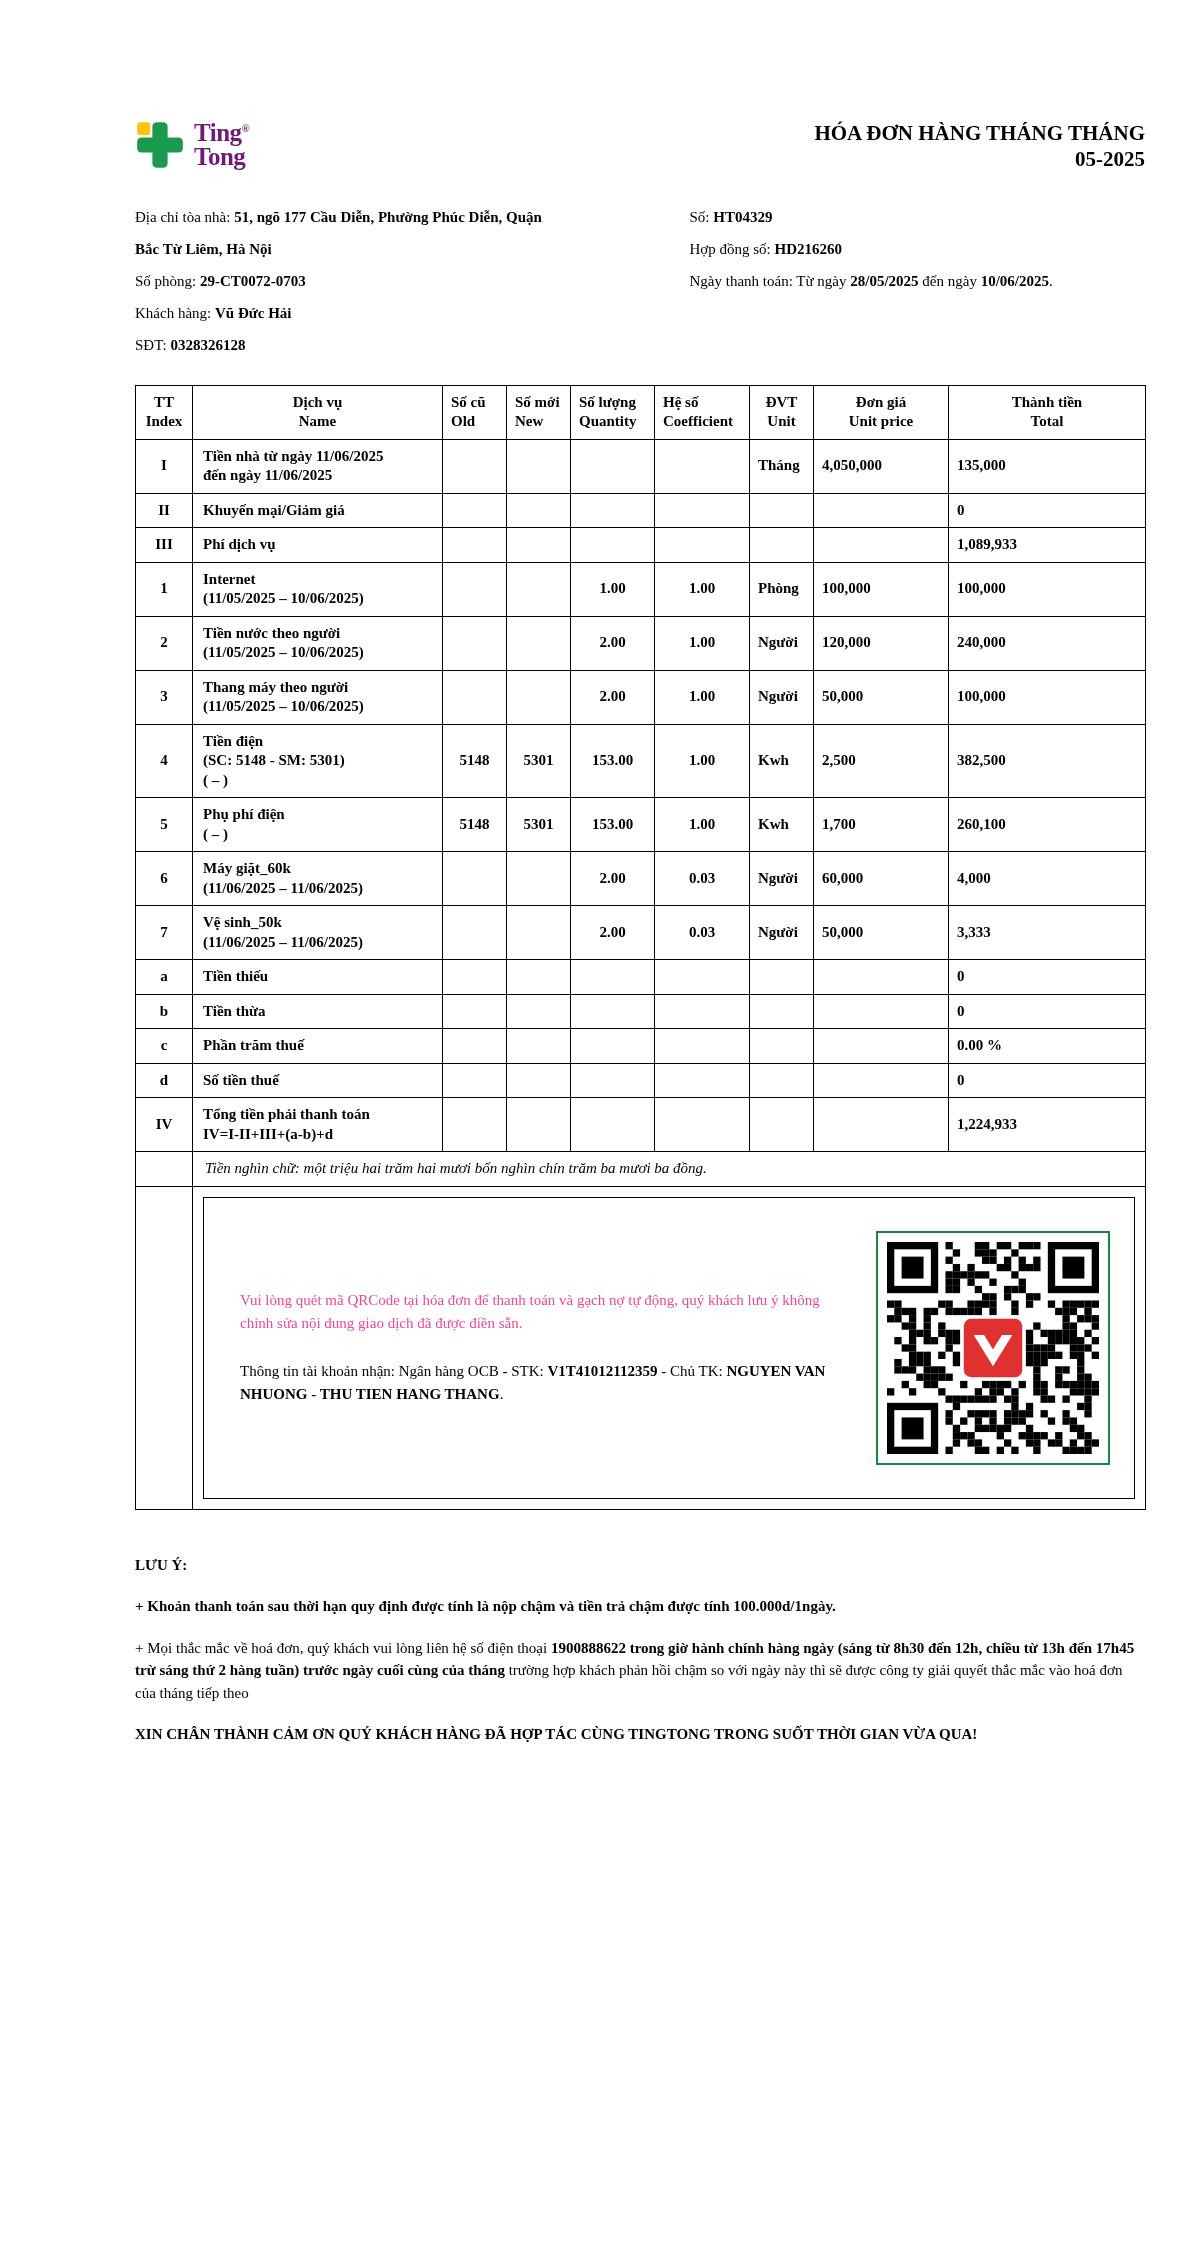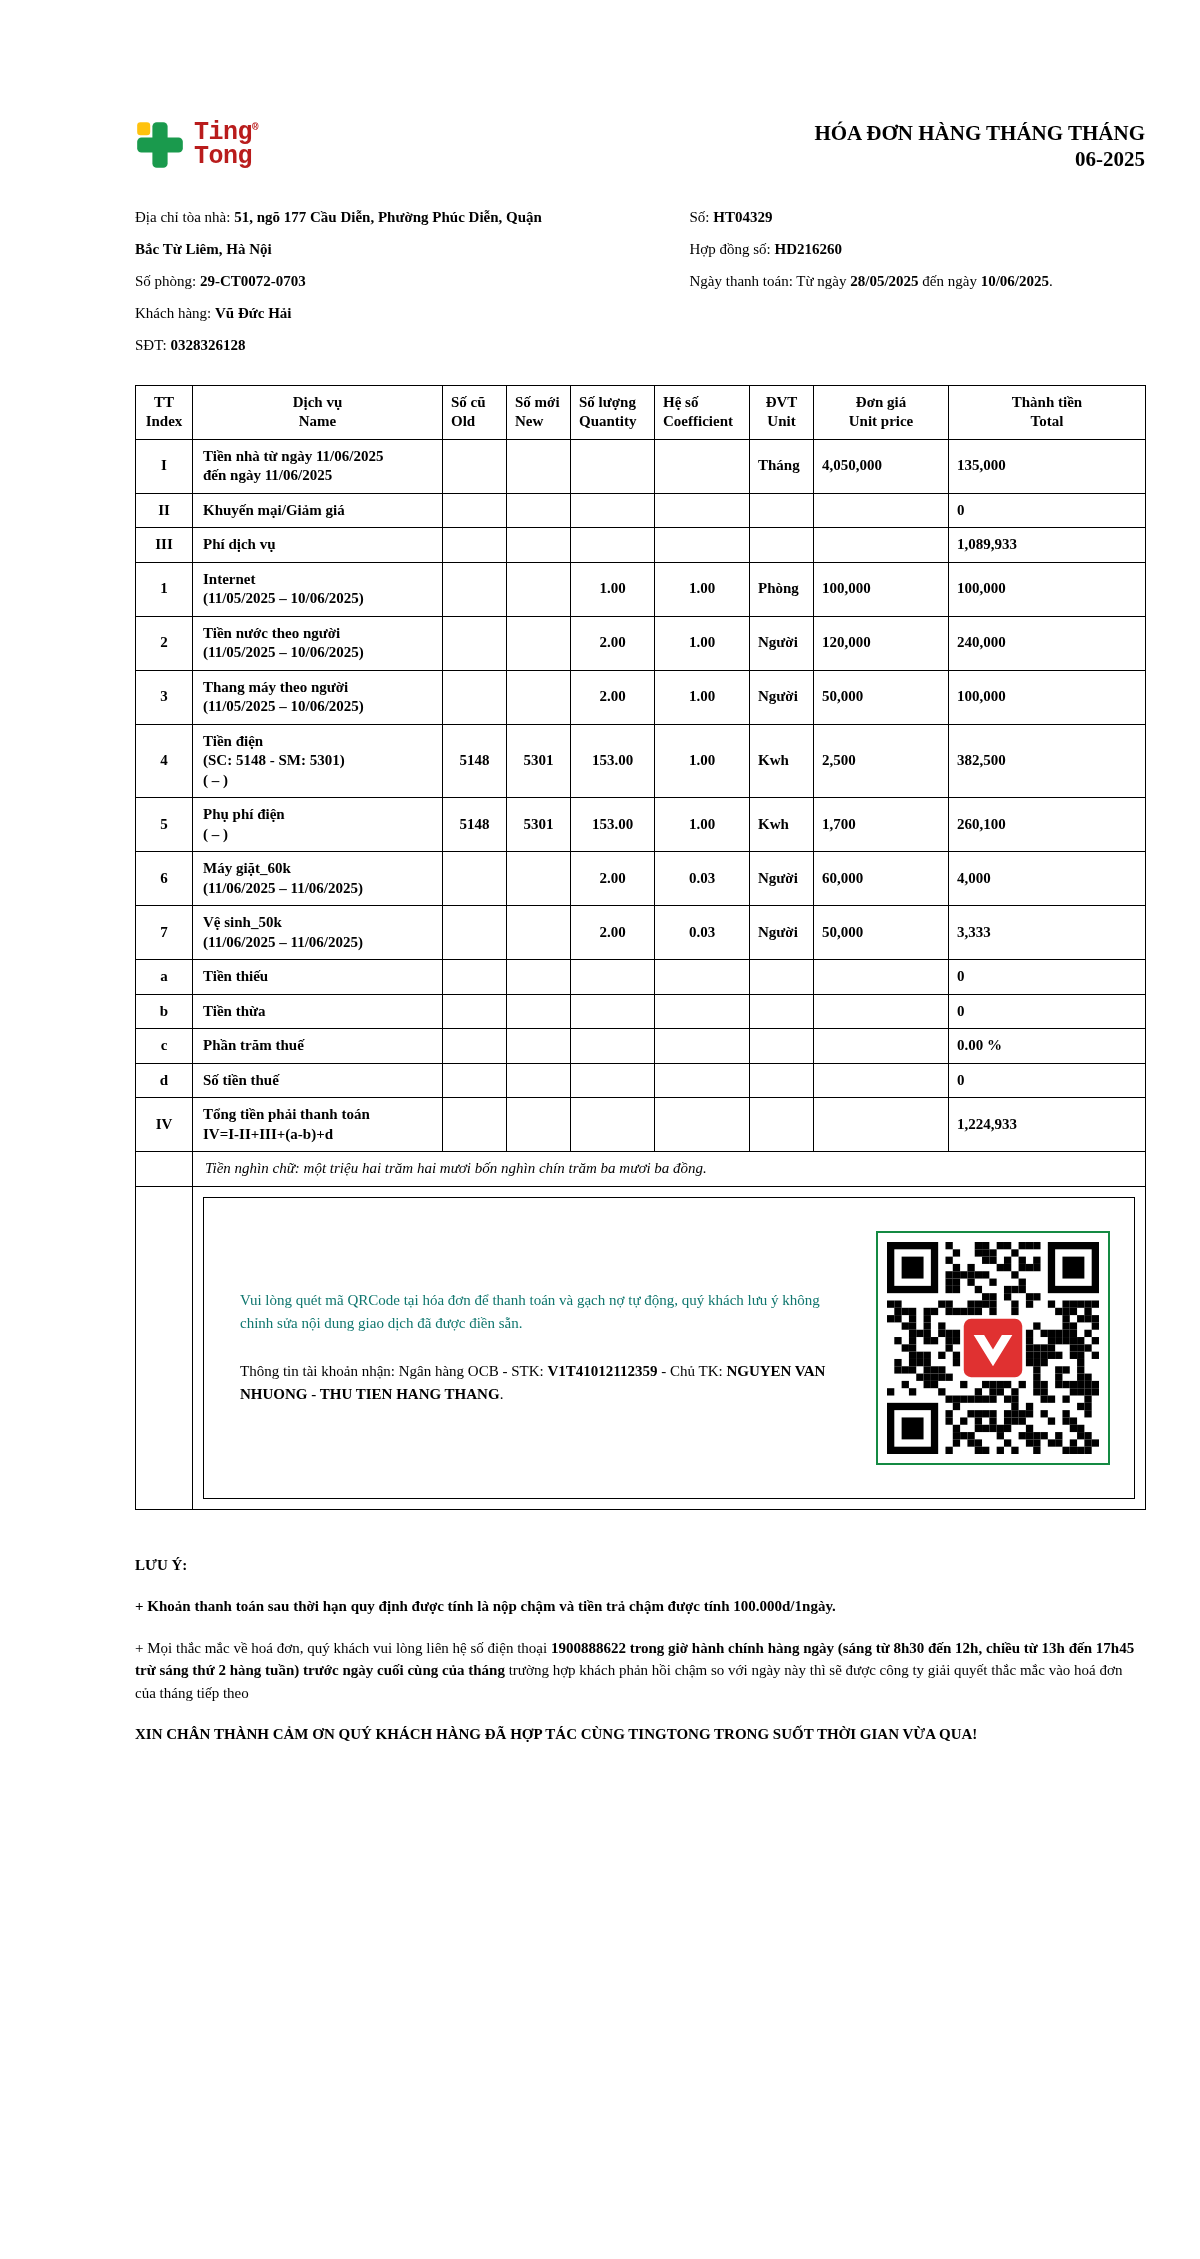--- a/index.html
+++ b/index.html
@@ -8,21 +8,21 @@
     font-family:"Liberation Serif",serif;font-size:15px;
     -webkit-font-smoothing:antialiased;
   }
   .page{width:1200px;padding:120px 0 0 135px}
   .content{width:1010px}
   .b{font-weight:bold}
 
   
   .doc-header{display:flex;justify-content:space-between;align-items:flex-start}
   .logo{display:flex;align-items:center;gap:9px}
-  .logo-text{font-family:Liberation Mono, monospace;font-weight:bold;color:#b91c1c;font-size:25px;line-height:.95;letter-spacing:-.5px}
+  .logo-text{font-family:Liberation Serif, serif;font-weight:bold;color:#701a75;font-size:25px;line-height:.95;letter-spacing:-.5px}
   .logo-reg{font-size:11px;vertical-align:super;font-weight:bold}
   .doc-title{max-width:350px;text-align:right;font-weight:bold;font-size:21px;line-height:1.25}
 
   
   .info-row{display:flex;justify-content:space-between;margin-top:28px}
   .info-left{width:560px}
   .info-right{width:460px;text-align:left}
   .info-line{line-height:32px;white-space:nowrap}
 
   
@@ -37,21 +37,21 @@
   td.col-unit{text-align:left}
   td.col-price,td.col-total{text-align:left}
 
   td.words-cell{font-weight:normal;font-style:italic;padding:7px 12px}
   td.words-cell .b{font-weight:normal}
 
   
   td.qr-outer{padding:10px;font-weight:normal}
   .payment-box{border:1px solid #000;display:flex;align-items:center;min-height:276px;padding:12px 18px}
   .payment-texts{flex:1;padding:0 18px;font-weight:normal}
-  .red-note{color:#0f766e;max-width:600px;line-height:1.55;margin:0 0 24px 0}
+  .red-note{color:#ec4899;max-width:600px;line-height:1.55;margin:0 0 24px 0}
   .account-info{max-width:600px;line-height:1.55;margin:0}
   .qr-frame{border:2px solid #148a43;background:#fff;padding:9px;line-height:0;margin-right:6px}
 
   
   .notes{margin-top:44px;width:1010px;line-height:1.5}
   .notes p{margin:0 0 19px 0}
   .notes .heading{font-weight:bold}
   .closing{font-weight:bold}
 </style>
 </head>
@@ -65,21 +65,21 @@
         <svg width="50" height="50" viewBox="0 0 46 46">
           <rect x="16" y="2" width="14" height="42" rx="4" fill="#1a9a4d"></rect>
           <rect x="2" y="16" width="42" height="14" rx="4" fill="#1a9a4d"></rect>
           <rect x="2" y="2" width="12" height="12" rx="3" fill="#ffc20e"></rect>
         </svg>
         <div class="logo-text">
           <div><span>Ting</span><span class="logo-reg">®</span></div>
           <div>Tong</div>
         </div>
       </div>
-      <div class="doc-title">HÓA ĐƠN HÀNG THÁNG THÁNG 06-2025</div>
+      <div class="doc-title">HÓA ĐƠN HÀNG THÁNG THÁNG 05-2025</div>
     </div>
 
     <div class="info-row">
       <div class="info-left">
           <div class="info-line"><span>Địa chỉ tòa nhà: </span><span class="b">51, ngõ 177 Cầu Diễn, Phường Phúc Diễn, Quận</span></div>
           <div class="info-line"><span class="b">Bắc Từ Liêm, Hà Nội</span></div>
           <div class="info-line"><span>Số phòng: </span><span class="b">29-CT0072-0703</span></div>
           <div class="info-line"><span>Khách hàng: </span><span class="b">Vũ Đức Hải</span></div>
           <div class="info-line"><span>SĐT: </span><span class="b">0328326128</span></div>
         </div>

